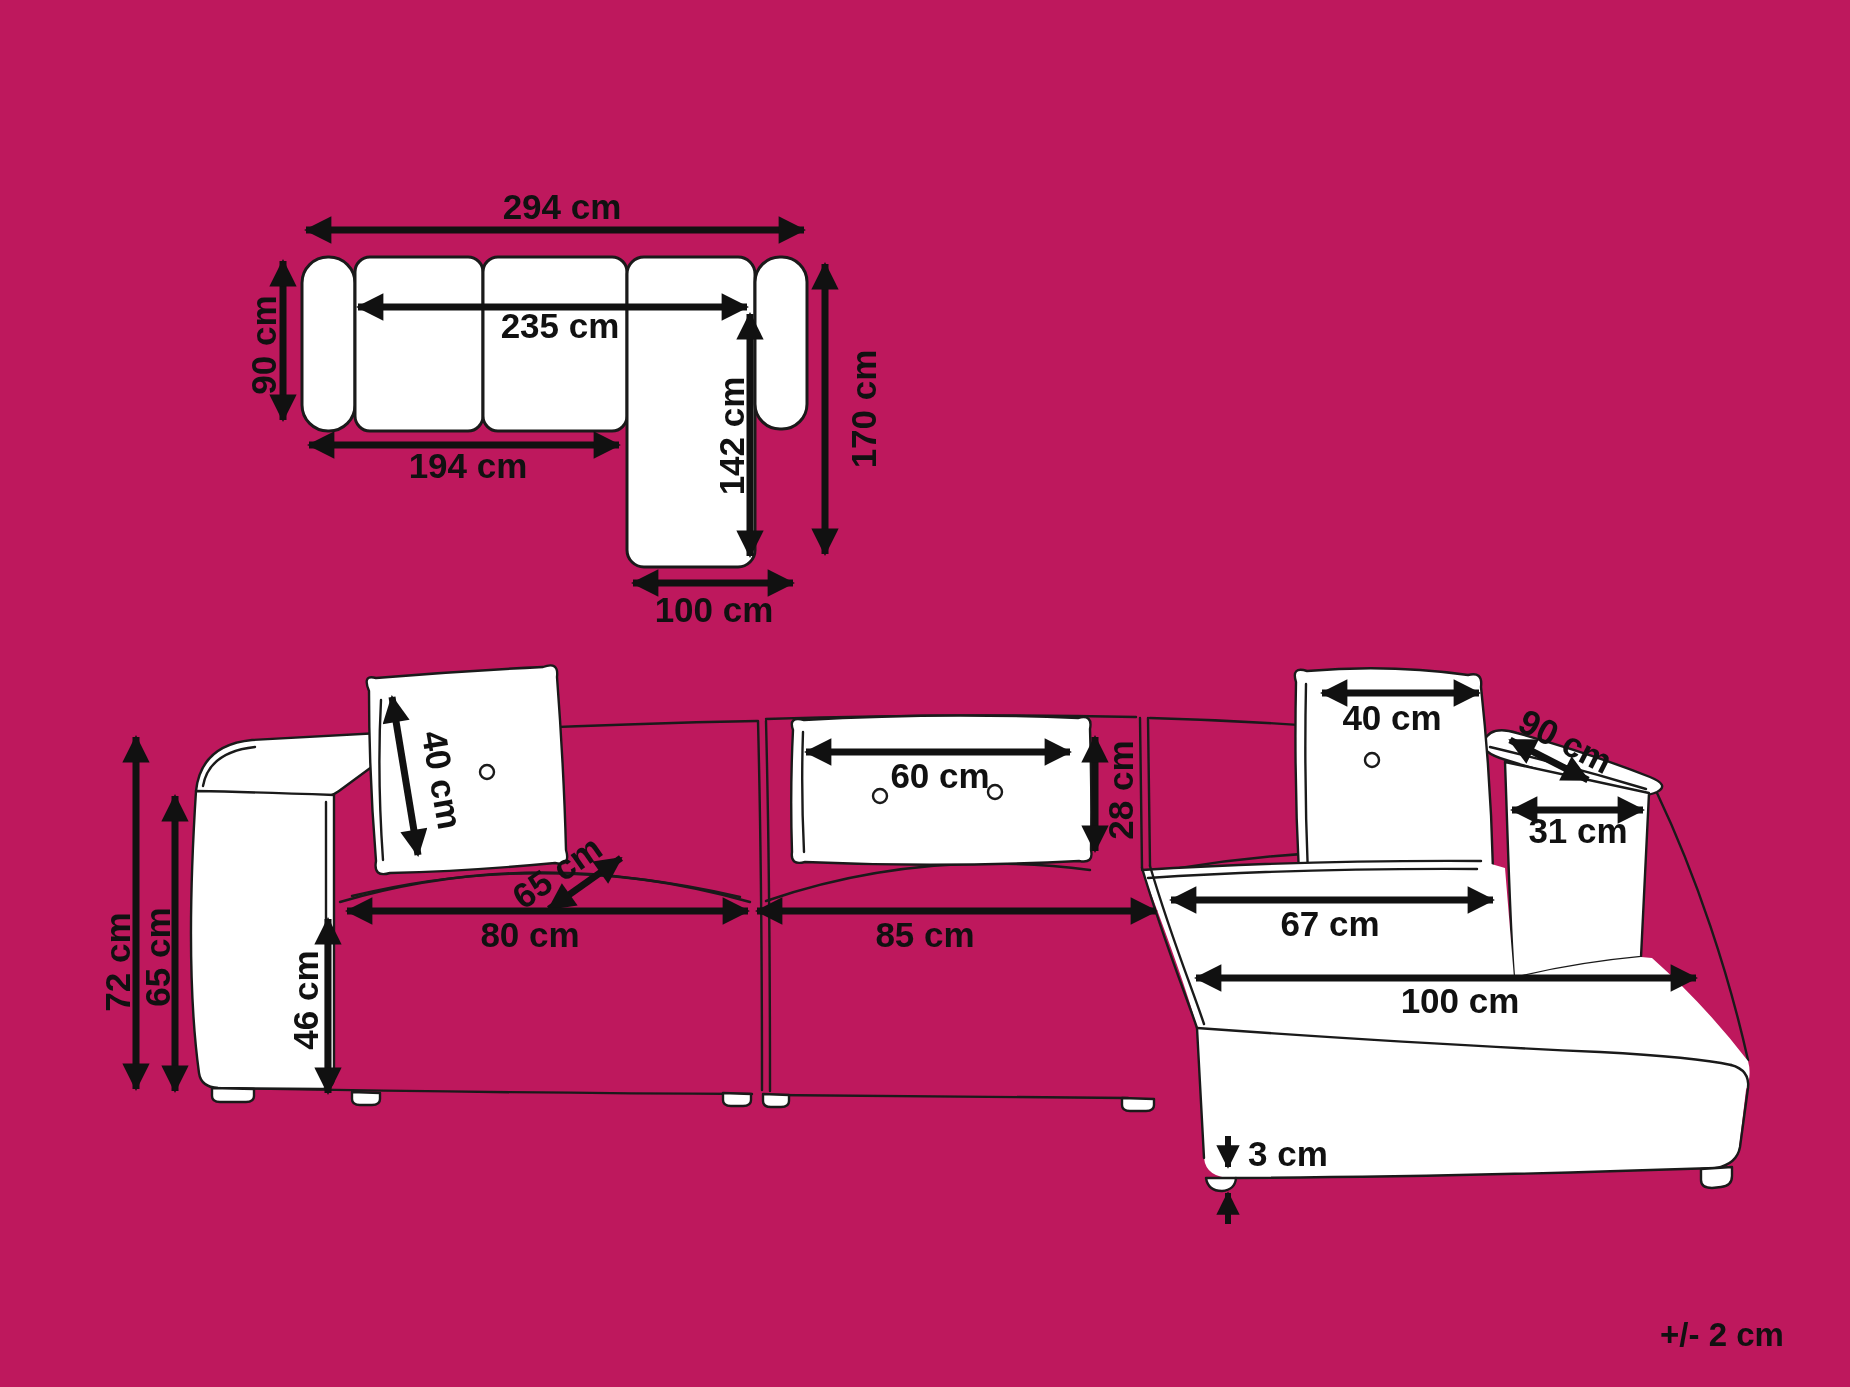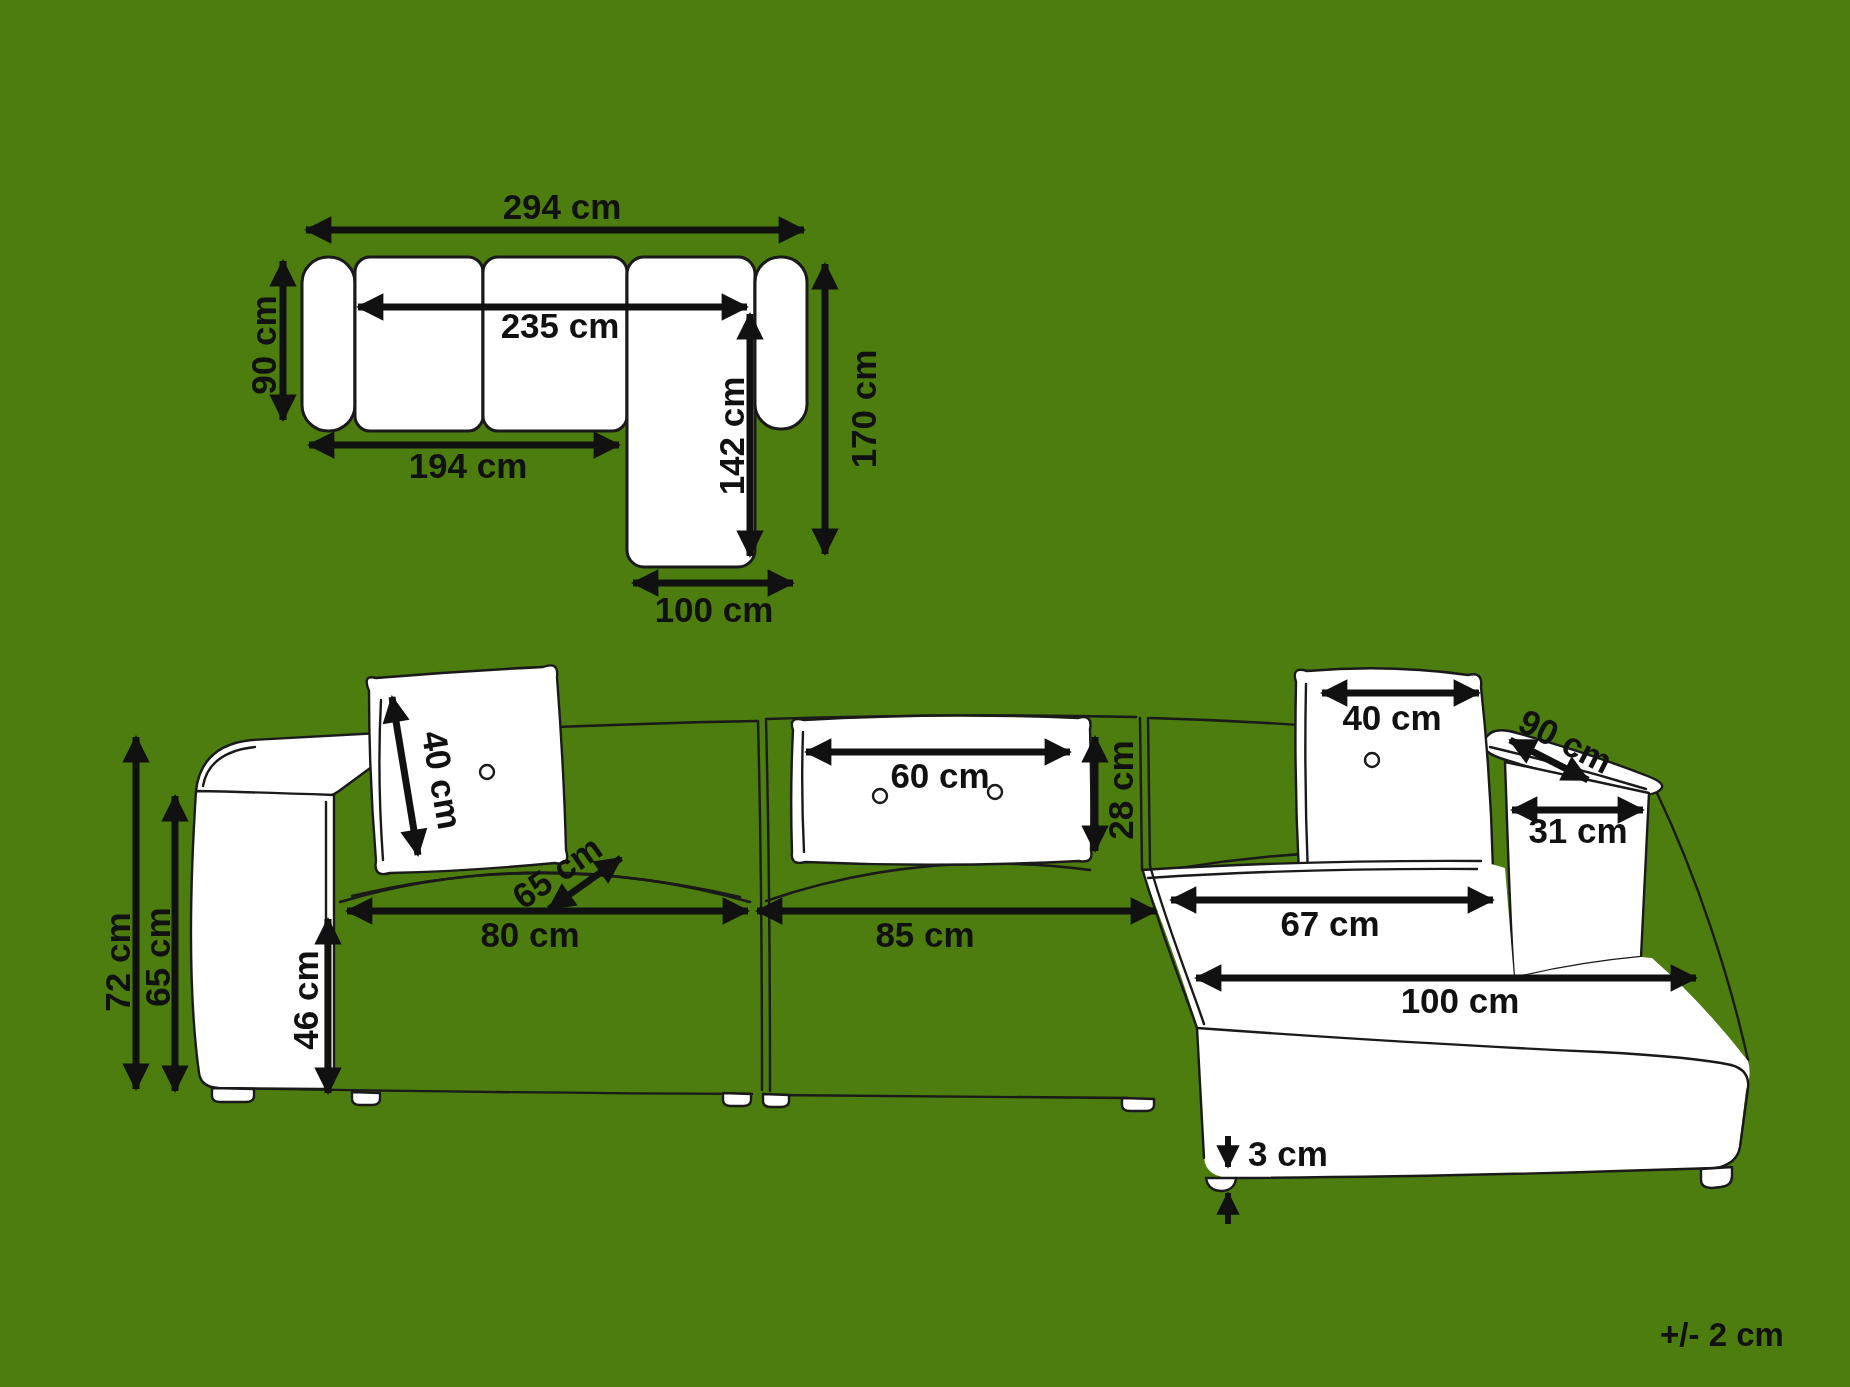--- a/index.html
+++ b/index.html
@@ -1,19 +1,19 @@
 <!DOCTYPE html>
 <html><head>
 <meta charset="utf-8">
 <style>
   html,body { margin:0; padding:0; background:#ffffff; }
   .canvas {
     position:relative;
     width:1850px; height:1387px;
-    background:#4d7c0f;
+    background:#be185d;
     overflow:hidden;
     font-family:"Liberation Sans", sans-serif;
   }
   svg { display:block; }
   .sketch { stroke:#1a1a1a; stroke-width:2.4; fill:none; stroke-linecap:round; stroke-linejoin:round; }
   .sketch-fill { stroke:#1a1a1a; stroke-width:2.4; fill:#ffffff; stroke-linejoin:round; }
   .shape { stroke:#1a1a1a; stroke-width:3; fill:#ffffff; }
   .dimline { stroke:#111111; stroke-width:7; fill:none; }
   .dimline-s { stroke:#111111; stroke-width:6; fill:none; }
   .dim-label { font-size:35px; font-weight:700; fill:#111111; }

